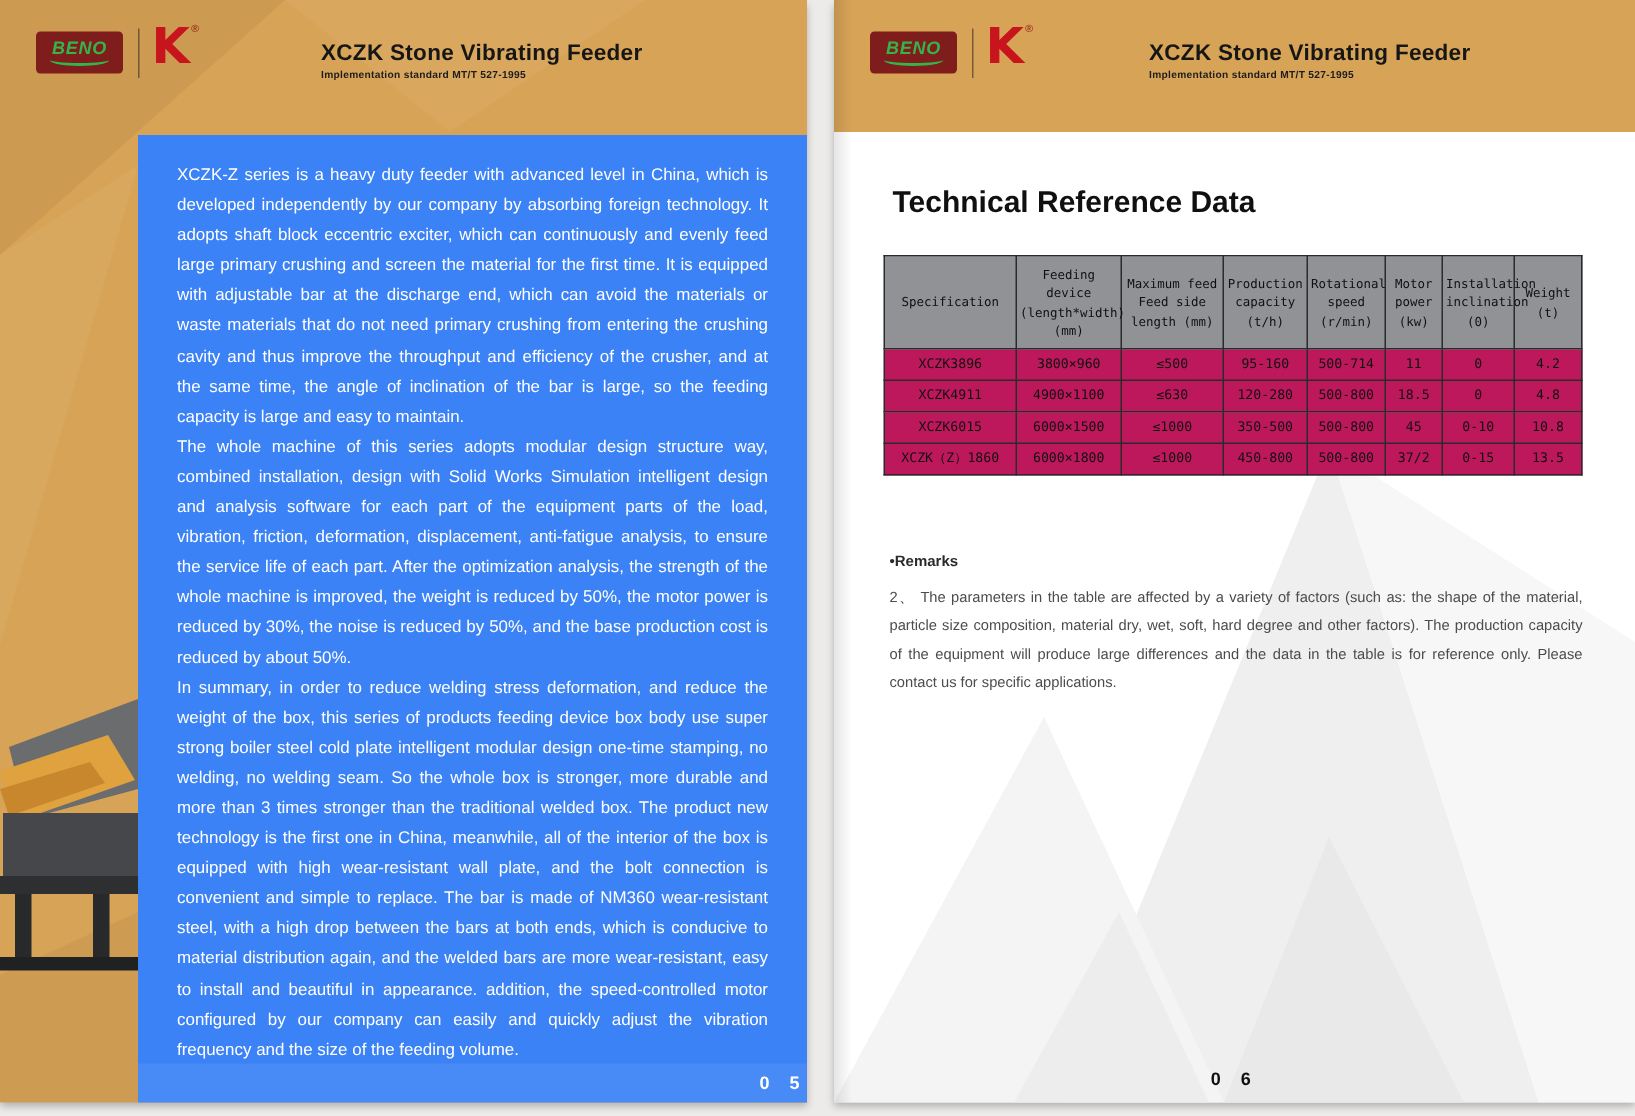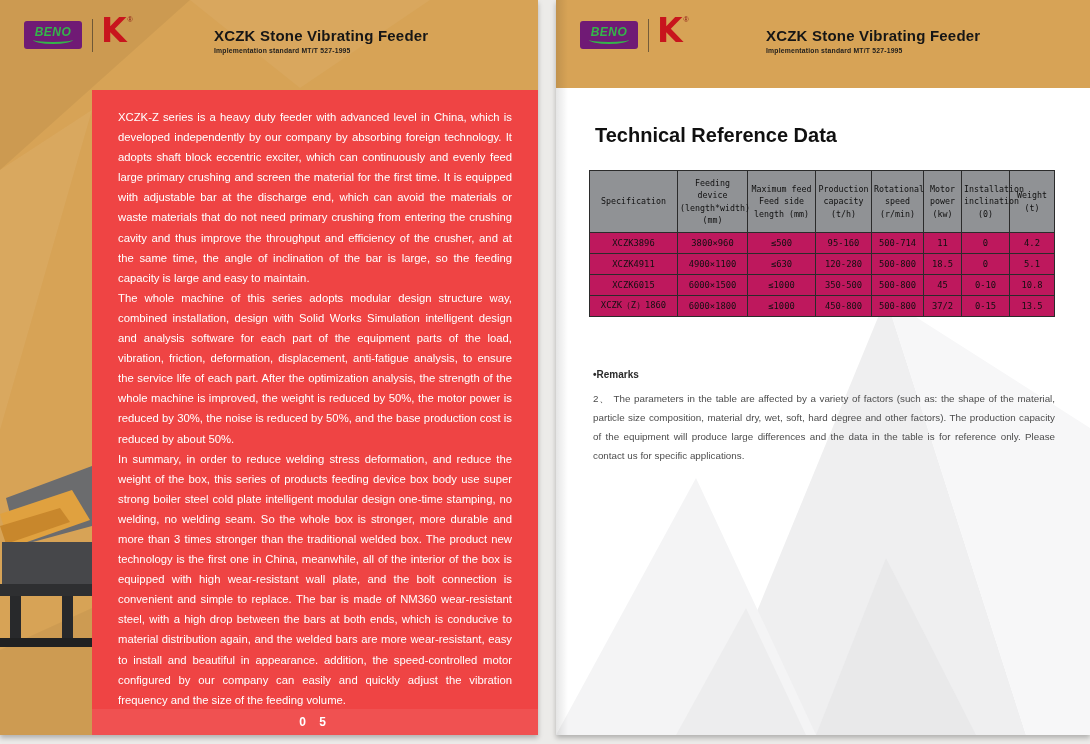--- a/index.html
+++ b/index.html
@@ -20,45 +20,45 @@
   }
   .tan-band { position: absolute; left: 0; top: 0; width: 100%; height: 88px; background: #d7a356; z-index: 1; }
 
   .bg-polys { position: absolute; left: 0; top: 0; z-index: 0; }
   .bg-polys-right { position: absolute; left: 0; top: 88px; z-index: 1; }
 
   
   .hdr { position: absolute; left: 0; top: 0; width: 100%; height: 88px; z-index: 3; }
   .beno-badge {
     position: absolute; left: 24px; top: 21px; width: 58px; height: 28px;
-    background: #701a75; border-radius: 3px;
+    background: #7f1d1d; border-radius: 3px;
     display: flex; flex-direction: column; align-items: center; justify-content: center;
   }
   .beno-text { color: #35b44a; font-weight: bold; font-style: italic; font-size: 12px; letter-spacing: .5px; line-height: 1; }
   .beno-swoosh { width: 40px; height: 5px; border-bottom: 2px solid #35b44a; border-radius: 0 0 60% 60% / 0 0 100% 100%; margin-top: 1px; }
   .logo-divider { position: absolute; left: 92px; top: 19px; width: 1px; height: 33px; background: rgba(35,35,35,0.55); }
   .k-logo { position: absolute; left: 101px; top: 14px; display: flex; align-items: flex-start; }
   .k-letter { font-family: "DejaVu Sans", sans-serif; font-weight: 900; font-size: 33px; line-height: 1; color: #c8151d; }
   .k-reg { font-size: 7px; color: #8a1313; margin-top: 2px; margin-left: 1px; }
   .hdr-titles { position: absolute; right: 34px; top: 27px; width: 290px; }
   .hdr-title { font-size: 15px; font-weight: 800; color: #161616; letter-spacing: .2px; }
   .hdr-sub { font-size: 6.8px; font-weight: bold; color: #1d1d1d; margin-top: 3px; letter-spacing: .2px; }
 
   
   .machine { position: absolute; left: 0; top: 462px; width: 92px; height: 192px; z-index: 1; }
   .desc-panel {
     position: absolute; left: 92px; top: 90px; width: 446px; height: 645px;
-    background: #ef4444; padding: 17px 26px 40px 26px; z-index: 2;
+    background: #3b82f6; padding: 17px 26px 40px 26px; z-index: 2;
   }
   .desc-panel p { color: #ffffff; font-size: 11.3px; line-height: 20.1px; text-align: justify; }
   .footer-left {
     position: absolute; left: 0; bottom: 0; width: 100%; height: 26px;
     background: rgba(255,255,255,0.07);
     color: #ffffff; font-weight: bold; font-size: 12px; letter-spacing: 5px;
-    text-align: center; line-height: 26px;
+    text-align: right; line-height: 26px;
   }
 
   
   .section-title { position: absolute; left: 39px; top: 124px; font-size: 20px; font-weight: 700; color: #101010; z-index: 2; }
   .spec-table {
     position: absolute; left: 33px; top: 170px; width: 465px;
     border-collapse: collapse; table-layout: fixed; z-index: 2;
     font-family: "DejaVu Sans Mono", "Liberation Mono", monospace;
   }
   .spec-table th {
@@ -190,21 +190,21 @@
         <td>4.2</td>
       </tr>
       <tr>
         <td>XCZK4911</td>
         <td>4900×1100</td>
         <td>≤630</td>
         <td>120-280</td>
         <td>500-800</td>
         <td>18.5</td>
         <td>0</td>
-        <td>5.1</td>
+        <td>4.8</td>
       </tr>
       <tr>
         <td>XCZK6015</td>
         <td>6000×1500</td>
         <td>≤1000</td>
         <td>350-500</td>
         <td>500-800</td>
         <td>45</td>
         <td>0-10</td>
         <td>10.8</td>
@@ -220,13 +220,14 @@
         <td>13.5</td>
       </tr>
     </tbody>
   </table>
 
   <div class="remarks">
     <div class="remarks-title">•Remarks</div>
     <p>2、 The parameters in the table are affected by a variety of factors (such as: the shape of the material, particle size composition, material dry, wet, soft, hard degree and other factors). The production capacity of the equipment will produce large differences and the data in the table is for reference only. Please contact us for specific applications.</p>
   </div>
 
+  <div class="footer-right">0 6</div>
 </div>
 
 </body></html>

